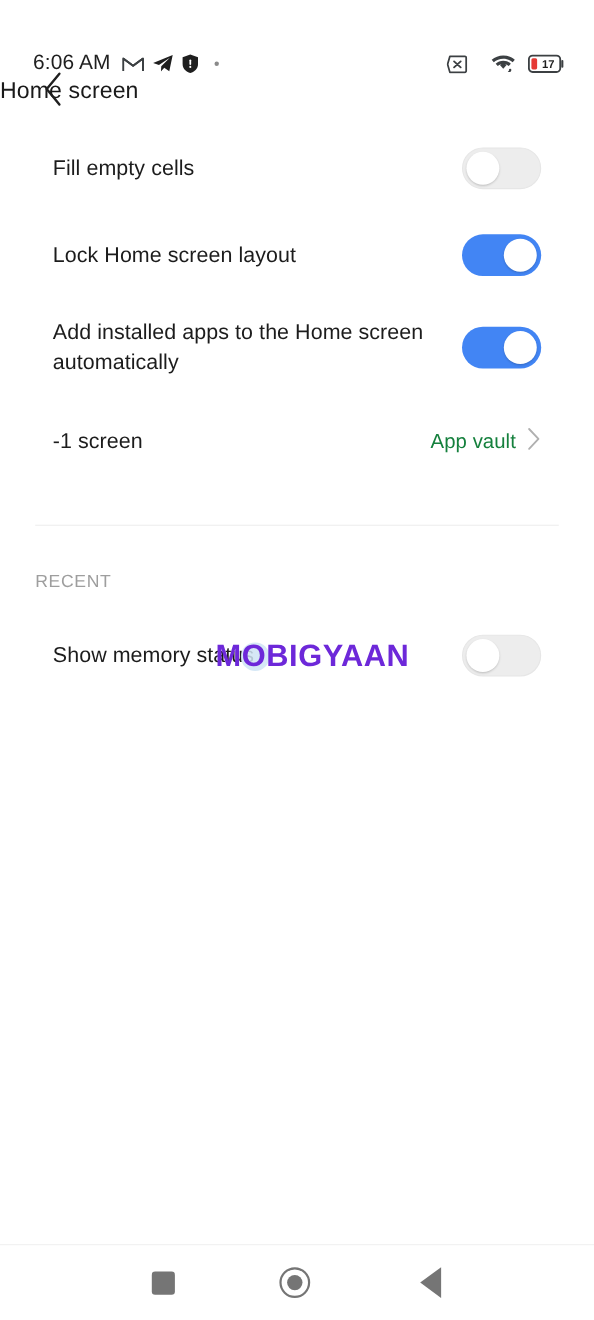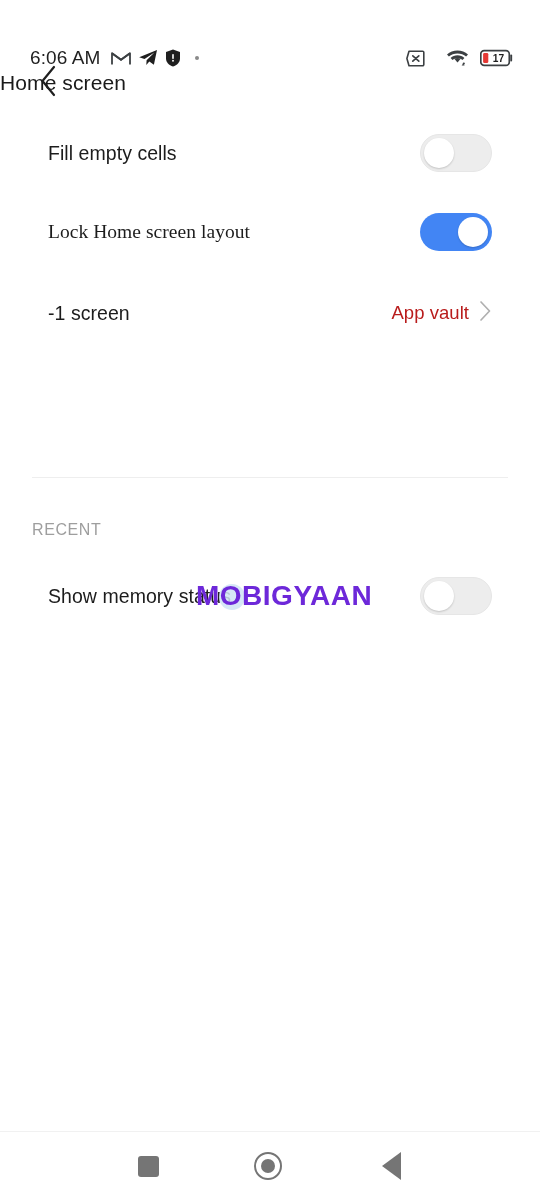--- a/index.html
+++ b/index.html
@@ -114,21 +114,21 @@
     letter-spacing: 0.05px;
   }
   .row-right {
     display: flex;
     align-items: center;
     gap: 10px;
     flex-shrink: 0;
   }
   .row-value {
     font-size: 18.5px;
-    color: #b91c1c;
+    color: #15803d;
     letter-spacing: 0.05px;
   }
 
   
   .toggle {
     width: 72px;
     height: 38px;
     border-radius: 19px;
     position: relative;
     flex-shrink: 0;
@@ -320,29 +320,37 @@
 
   <div class="row" style="min-height:78px;">
     <div class="row-label">Fill empty cells</div>
     <div class="row-right">
       <div class="toggle off">
         <div class="knob"></div>
       </div>
     </div>
   </div>
 
-  <div class="row" style="min-height:80px;font-family:Liberation Serif, serif;">
+  <div class="row" style="min-height:80px;">
     <div class="row-label">Lock Home screen layout</div>
     <div class="row-right">
       <div class="toggle on">
         <div class="knob"></div>
       </div>
     </div>
   </div>
 
+  <div class="row" style="min-height:88px;">
+    <div class="row-label" style="max-width:360px;">Add installed apps to the Home screen automatically</div>
+    <div class="row-right">
+      <div class="toggle on">
+        <div class="knob"></div>
+      </div>
+    </div>
+  </div>
 
   <div class="row" style="min-height:82px;">
     <div class="row-label">-1 screen</div>
     <div class="row-right">
       <span class="row-value">App vault</span>
       <span>
         <svg width="13" height="22" viewBox="0 0 13 22">
           <path d="M2 2l8.5 9-8.5 9" fill="none" stroke="#b0b0b0" stroke-width="1.7" stroke-linecap="round" stroke-linejoin="round"></path>
         </svg>
       </span>

